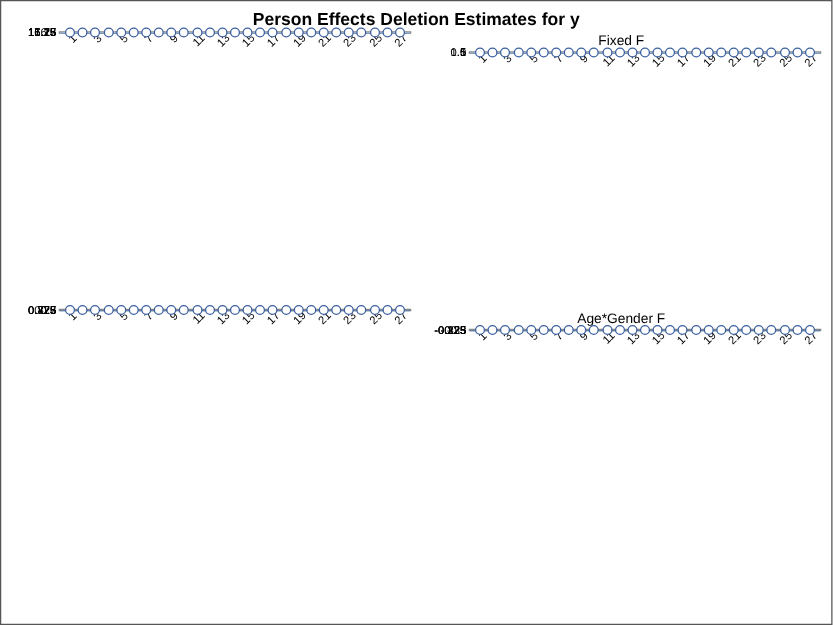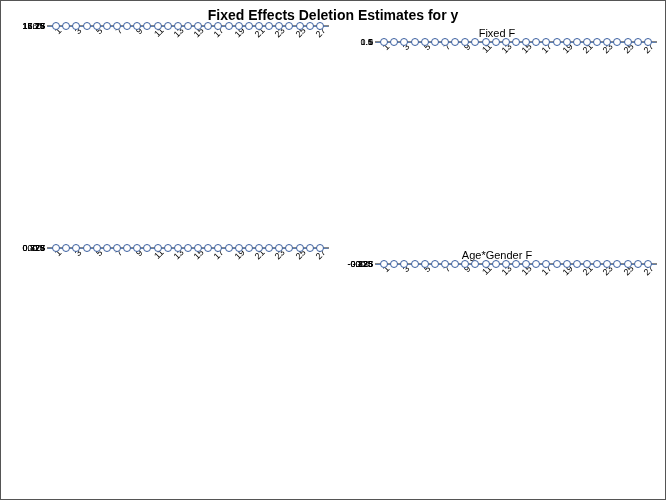--- a/index.html
+++ b/index.html
@@ -102,21 +102,21 @@
     position: relative;
     flex: 1;
     margin-left: 38px;
     margin-bottom: 22px;
   }
 </style>
 </head>
 <body>
 
 <div class="chart-container">
-  <div class="main-title">Fixed Effects Deletion Estimates for y</div>
+  <div class="main-title">Person Effects Deletion Estimates for y</div>
   <div class="grid-2x2">
     <div class="panel">
       <div class="plot-wrap">
         <div class="plot-area">
             <div class="gridline-h" style="top: 91.6667%;"></div>
             <div class="y-tick" style="top: 91.6667%;">15.75</div>
             <div class="gridline-h" style="top: 77.7778%;"></div>
             <div class="y-tick" style="top: 77.7778%;">18</div>
             <div class="gridline-h" style="top: 63.8889%;"></div>
             <div class="y-tick" style="top: 63.8889%;">16.25</div>

